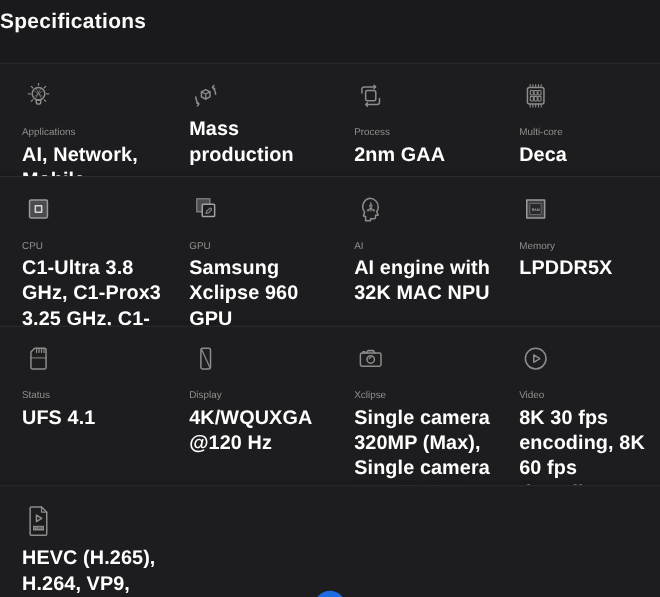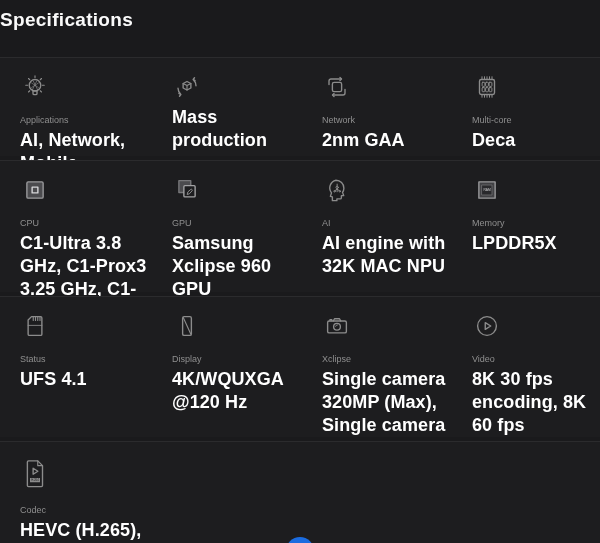--- a/index.html
+++ b/index.html
@@ -65,21 +65,21 @@
     <div class="item">
       <div class="icon">
         <svg viewBox="0 0 24 24">
           <rect x="8.3" y="8.3" width="7.4" height="7.4" rx="1.4"></rect>
           <path d="M5.6 10V7.2a1.6 1.6 0 0 1 1.6-1.6h8.2"></path>
           <path d="M14.4 4.4l1.2 1.2-1.2 1.2"></path>
           <path d="M18.4 14v2.8a1.6 1.6 0 0 1-1.6 1.6H8.6"></path>
           <path d="M9.6 19.6l-1.2-1.2 1.2-1.2"></path>
         </svg>
       </div>
-      <div class="label">Network</div>
+      <div class="label">Process</div>
       <div class="value">2nm GAA</div>
     </div>
 
     <div class="item">
       <div class="icon">
         <svg viewBox="0 0 24 24">
           <rect x="6" y="6" width="12" height="12" rx="1.4"></rect>
           <rect x="8.1" y="8.2" width="2.2" height="3.3" rx=".5" stroke-width=".8"></rect>
           <rect x="10.9" y="8.2" width="2.2" height="3.3" rx=".5" stroke-width=".8"></rect>
           <rect x="13.7" y="8.2" width="2.2" height="3.3" rx=".5" stroke-width=".8"></rect>
@@ -202,19 +202,18 @@
     <div class="item">
       <div class="icon-tall">
         <svg viewBox="0 0 24 28">
           <path d="M6.8 3.5h7.4l3.8 3.8v15.9a.9.9 0 0 1-.9.9H6.8a.9.9 0 0 1-.9-.9V4.4a.9.9 0 0 1 .9-.9z"></path>
           <path d="M14.2 3.5v3.8H18" stroke-width=".9"></path>
           <path d="M10.5 9.4l3.8 2.4-3.8 2.4z"></path>
           <rect x="8" y="17.2" width="8" height="3.4" fill="#8c8c8c" stroke="none"></rect>
           <text class="svgtext" x="12" y="19.7" font-size="2.3" fill="#1d1d1f" text-anchor="middle">H.264</text>
         </svg>
       </div>
-      <div class="label">Codec</div>
       <div class="value">HEVC (H.265), H.264, VP9, AV1, APV</div>
     </div>
   </div>
 
   <button class="fab" aria-label="floating action button"></button>
 </div>
 
 </body></html>

